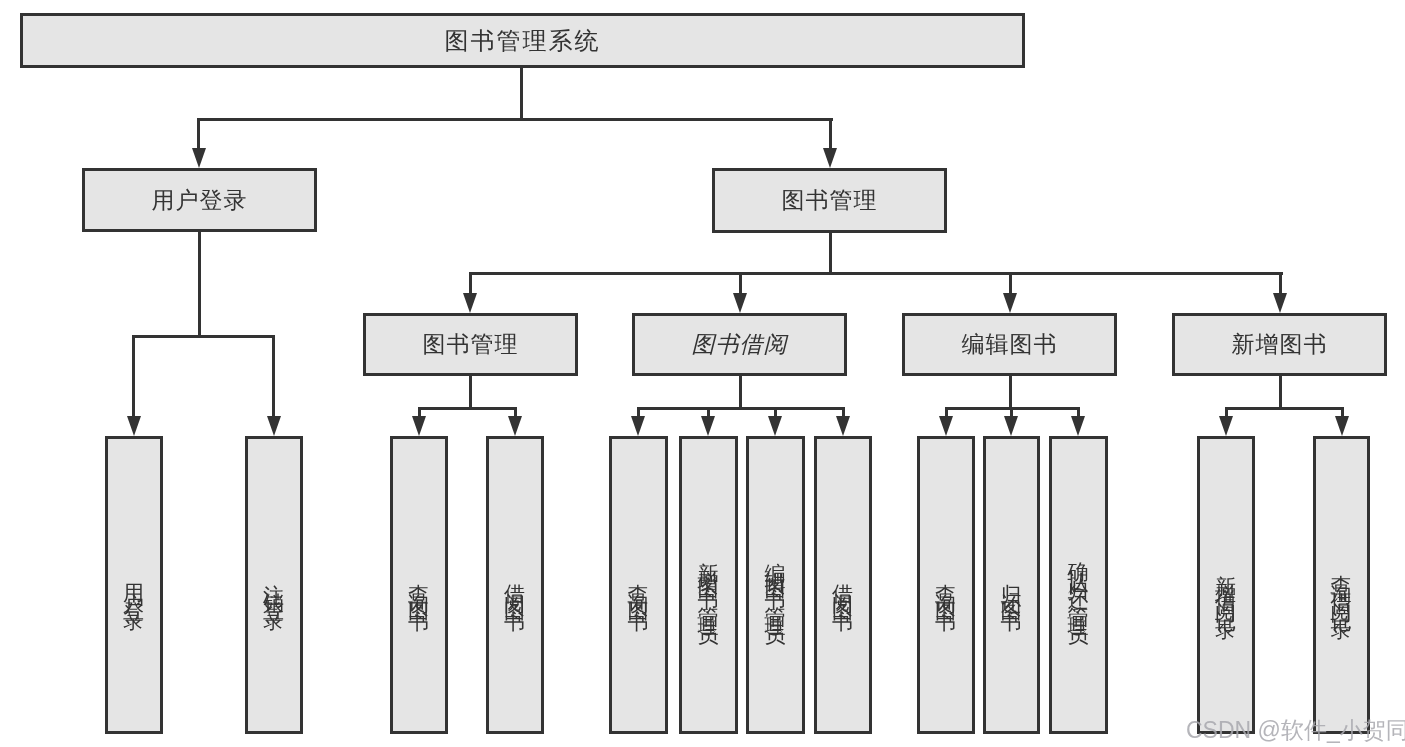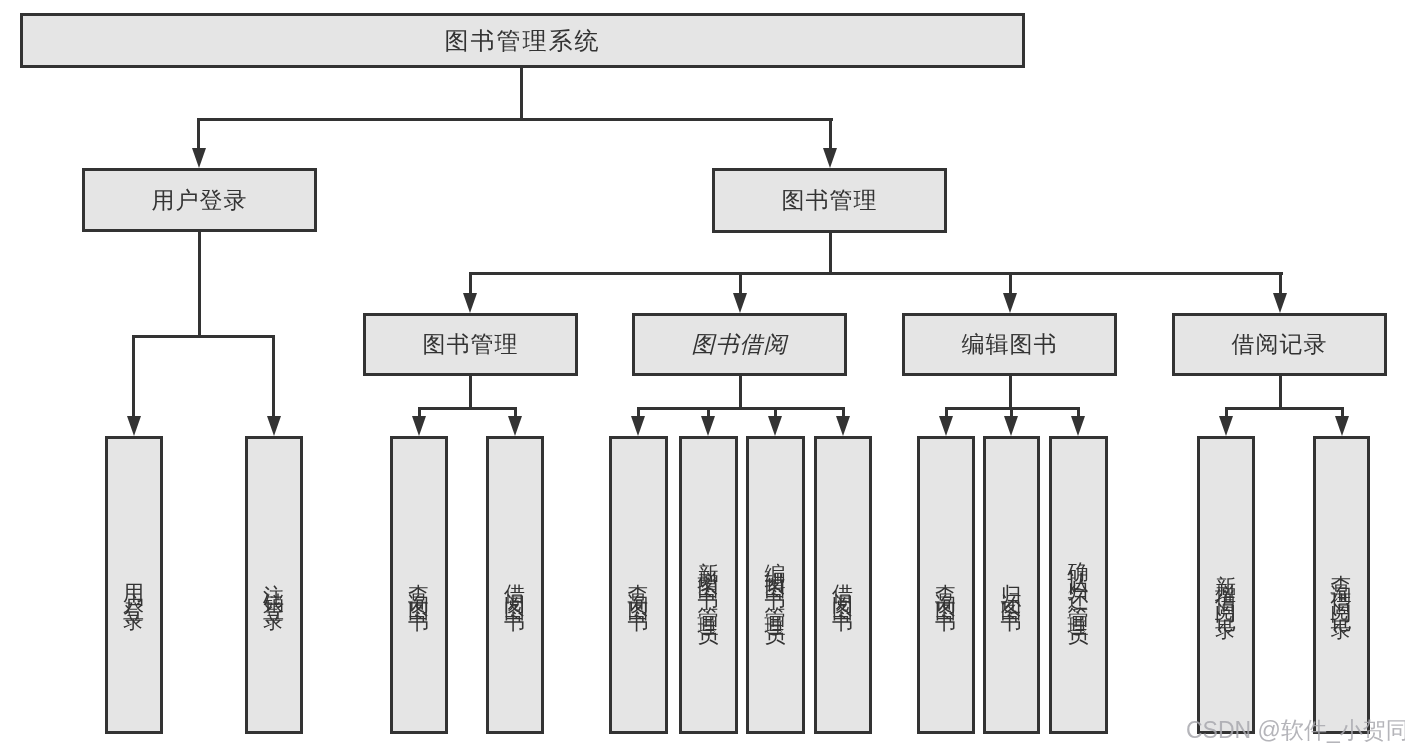--- a/index.html
+++ b/index.html
@@ -91,21 +91,21 @@
   <div class="box h-label" style="left:363px;top:313px;width:215px;height:63px;">
     <span>图书管理</span>
   </div>
   <div class="box h-label" style="left:632px;top:313px;width:215px;height:63px;font-style:italic;">
     <span>图书借阅</span>
   </div>
   <div class="box h-label" style="left:902px;top:313px;width:215px;height:63px;">
     <span>编辑图书</span>
   </div>
   <div class="box h-label" style="left:1172px;top:313px;width:215px;height:63px;">
-    <span>借阅记录</span>
+    <span>新增图书</span>
   </div>
 
   <div class="vline" style="left:469px;top:376px;width:3px;height:31px;"></div>
   <div class="hline" style="left:418px;top:407px;width:99px;height:3px;"></div>
   <div class="vline" style="left:418px;top:407px;width:3px;height:11px;"></div>
   <div class="vline" style="left:514px;top:407px;width:3px;height:11px;"></div>
   <div class="arrow" style="left:412px;top:416px;"></div>
   <div class="arrow" style="left:508px;top:416px;"></div>
 
   <div class="vline" style="left:739px;top:376px;width:3px;height:31px;"></div>

